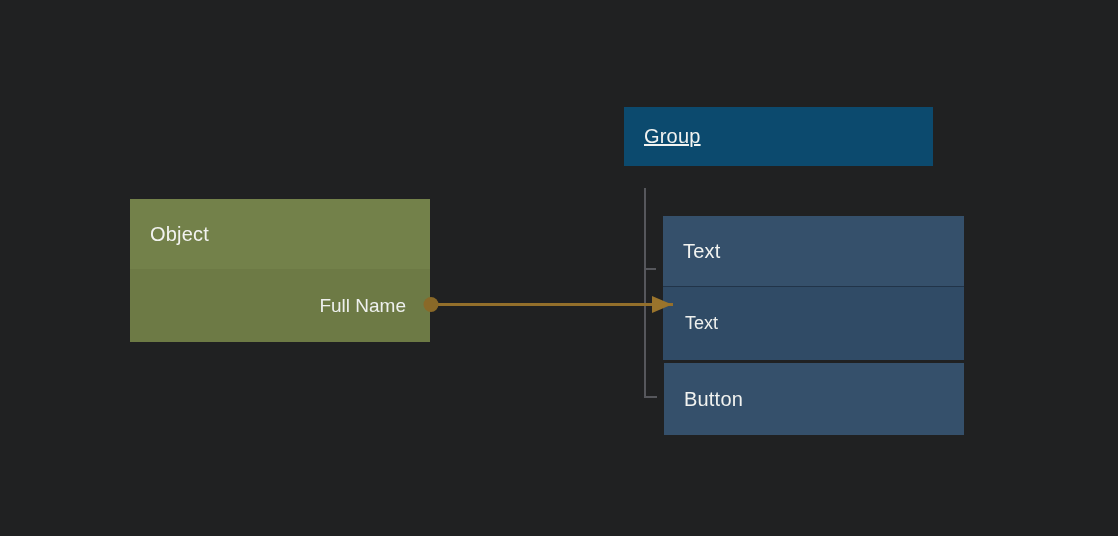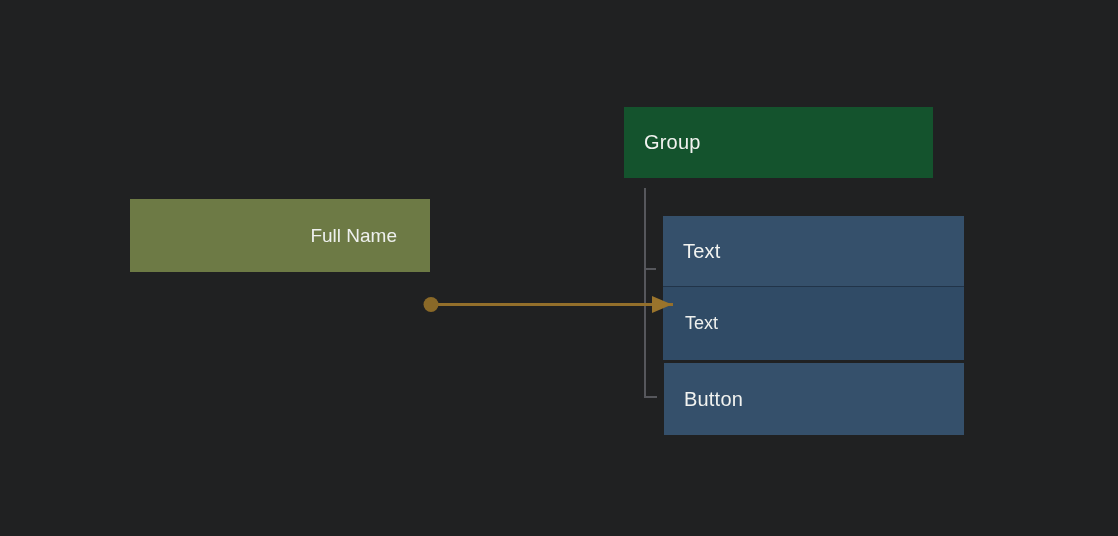--- a/index.html
+++ b/index.html
@@ -34,26 +34,26 @@
     box-sizing: border-box;
     color: #eef0ee;
   }
   
   .object-node { left: 130px; top: 199px; width: 300px; height: 143px; }
   .object-node .hdr { height: 70px; background: #73814a; }
   .object-node .row {
     height: 73px;
     background: #6d7a45;
     justify-content: flex-end;
-    padding: 0 33px;
+    padding: 0 24px;
     font-size: 19px;
   }
   
   .group-node { left: 624px; top: 107px; width: 309px; height: 71px; }
-  .group-node .hdr { height: 71px; background: #14532d; }
+  .group-node .hdr { height: 59px; background: #0c4a6e; text-decoration: underline; }
 
   .text-node { left: 663px; top: 216px; width: 301px; height: 182px; }
   .text-node .hdr { height: 70px; background: #35506b; }
   .text-node .row {
     height: 74px;
     background: #304b66;
     border-top: 1px solid rgba(15, 25, 38, 0.45);
     padding: 0 22px;
     font-size: 18px;
   }
@@ -83,20 +83,23 @@
 </head>
 <body>
 
 <div class="canvas">
 
   <div class="tree-line tree-v"></div>
   <div class="tree-line tree-h1"></div>
   <div class="tree-line tree-h2"></div>
 
   <div class="node object-node">
+    <div class="hdr">
+      <span class="label">Object</span>
+    </div>
     <div class="row">
       <span class="label">Full Name</span>
     </div>
   </div>
 
   <div class="node group-node">
     <div class="hdr">
       <span class="label">Group</span>
     </div>
   </div>

